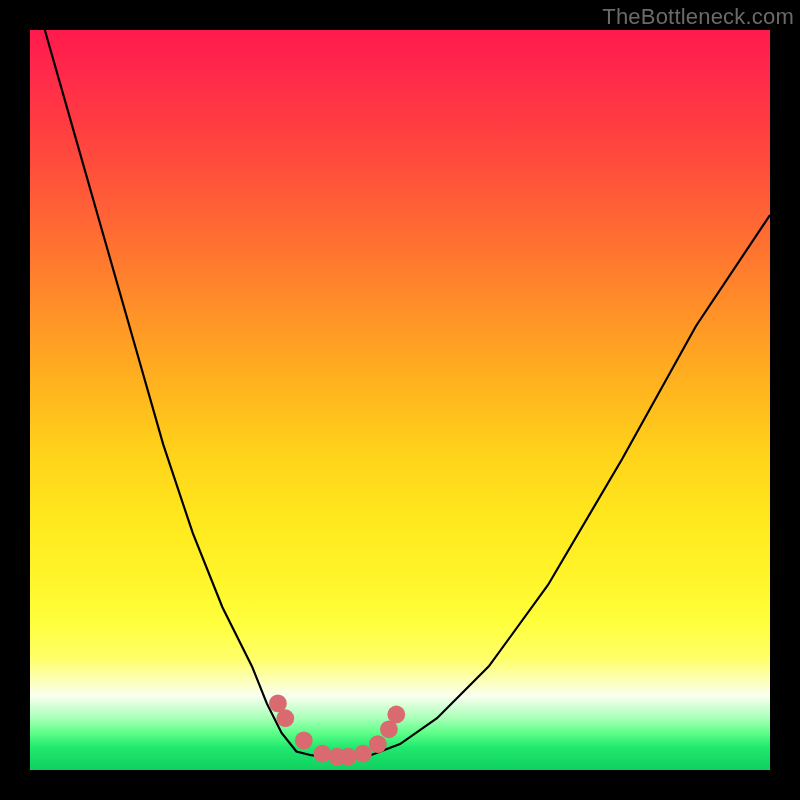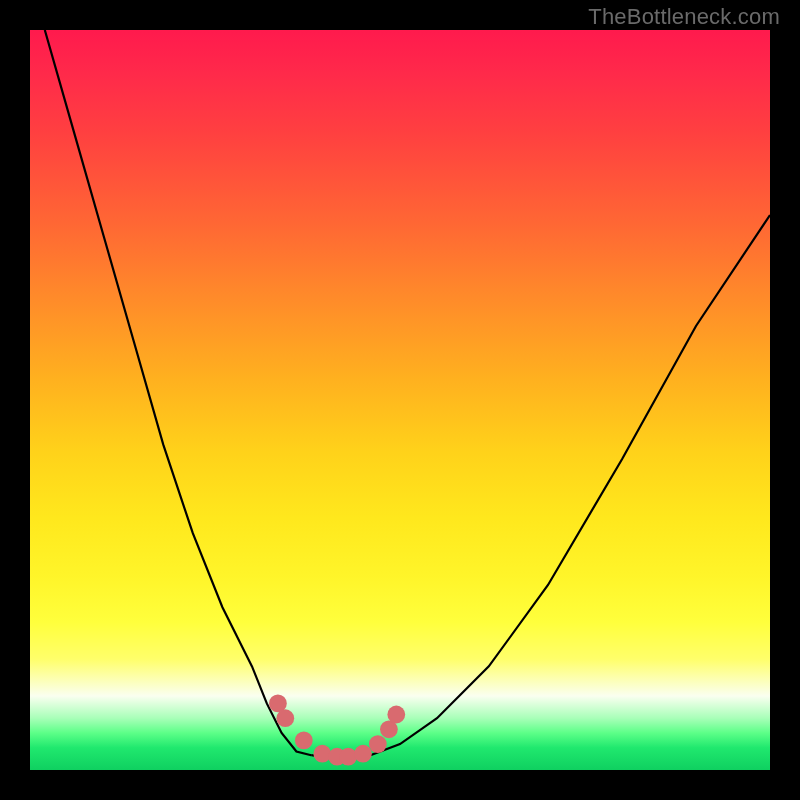--- a/index.html
+++ b/index.html
@@ -56,21 +56,21 @@
   svg.curve {
     position: absolute;
     left: 0;
     top: 0;
     width: 740px;
     height: 740px;
   }
   .watermark {
     position: absolute;
     top: 4px;
-    right: 20px;
+    right: 6px;
     color: #6a6a6a;
     font-size: 22px;
     font-weight: 500;
     letter-spacing: 0.2px;
     user-select: none;
   }
 </style>
 </head>
 <body>
 

